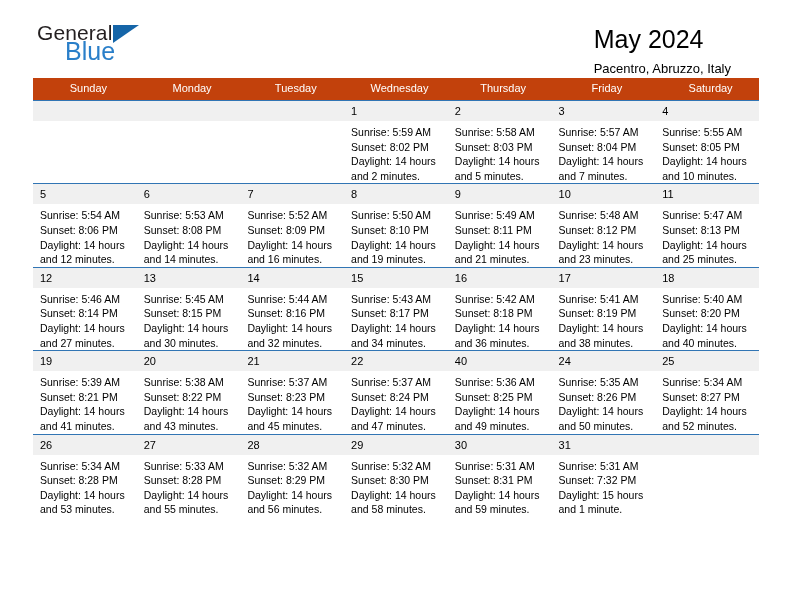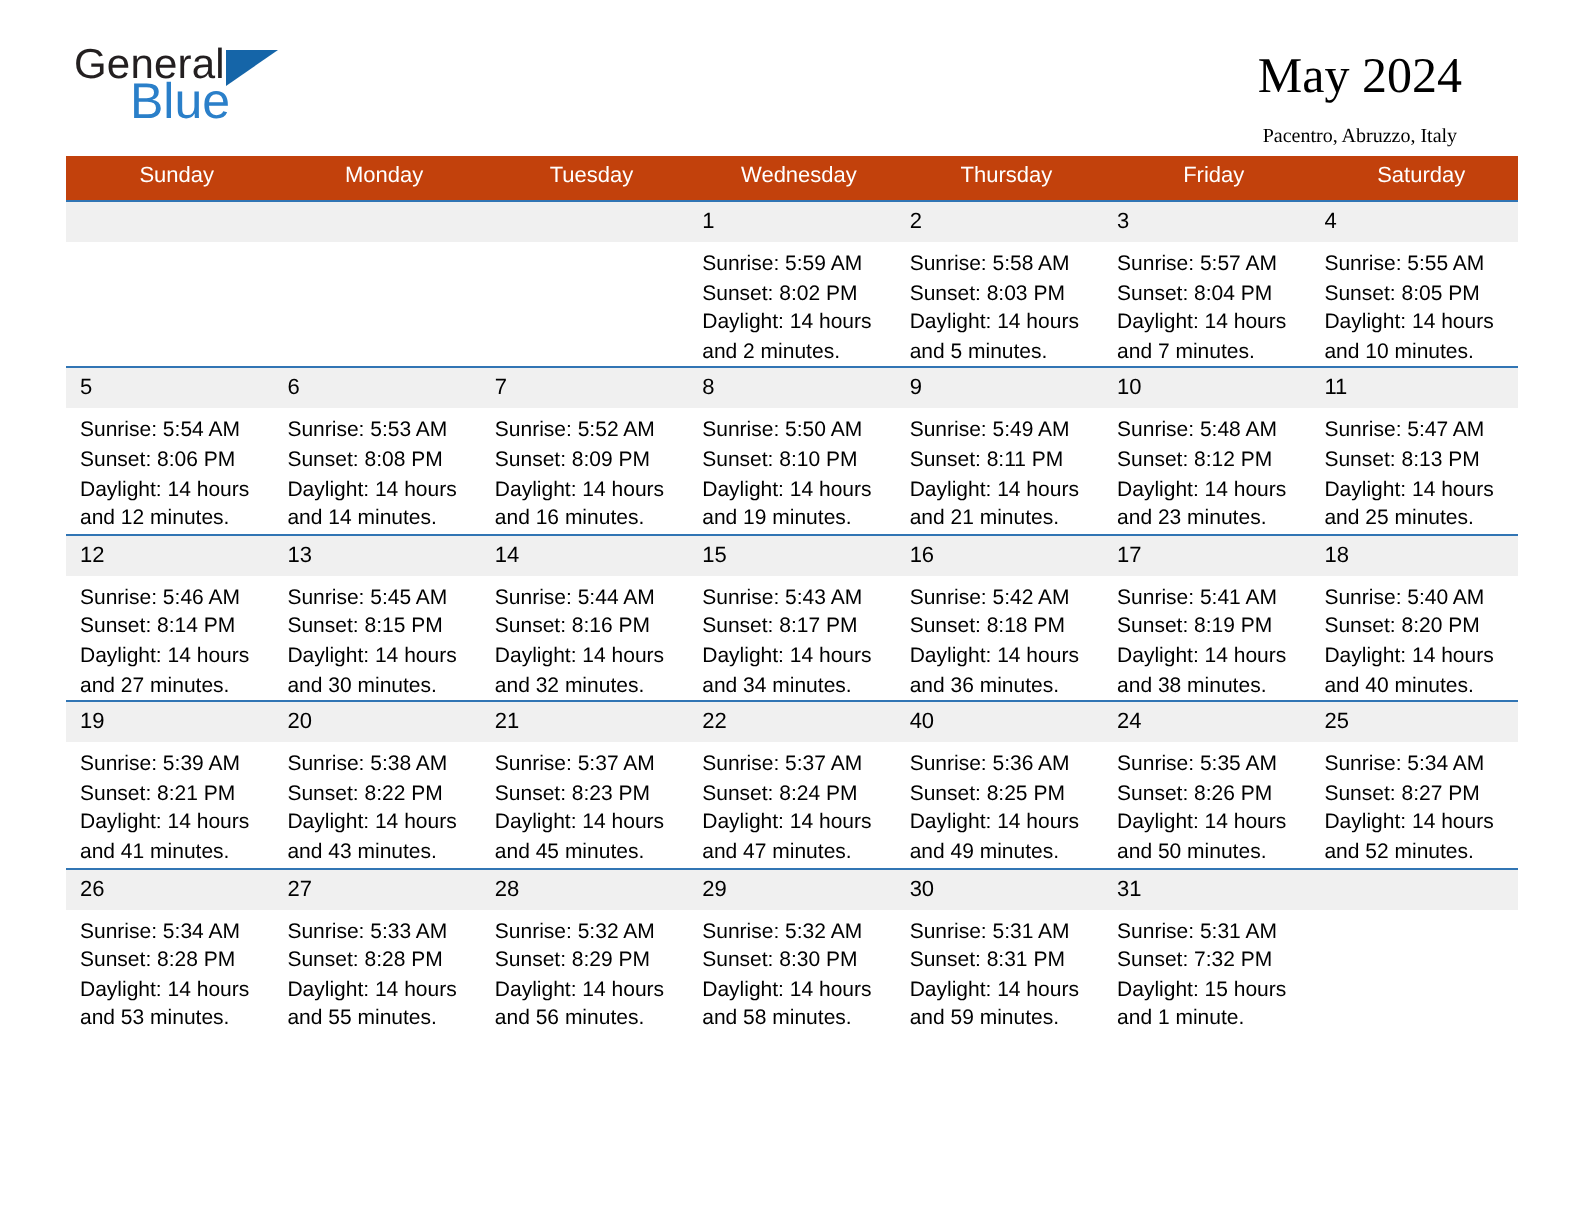--- a/index.html
+++ b/index.html
@@ -56,33 +56,32 @@
   }
   .logo-blue {
     font-size: 25px;
     color: #2a7fc9;
     line-height: 20px;
     margin-left: 28px;
     margin-top: -3px;
     display: block;
   }
   .title-block {
-    text-align: center;
+    text-align: left;
     padding-top: 2px;
-    font-family: Liberation Serif, serif;
   }
   .cal-title {
     font-size: 25px;
     color: #000000;
     line-height: 30px;
     font-weight: normal;
     margin: 0;
   }
   .cal-subtitle {
-    font-size: 10px;
+    font-size: 13px;
     color: #000000;
     line-height: 18px;
     margin: 6px 0 0 0;
     font-weight: normal;
   }
 
   
   .calendar {
     width: 726px;
     border-collapse: collapse;

